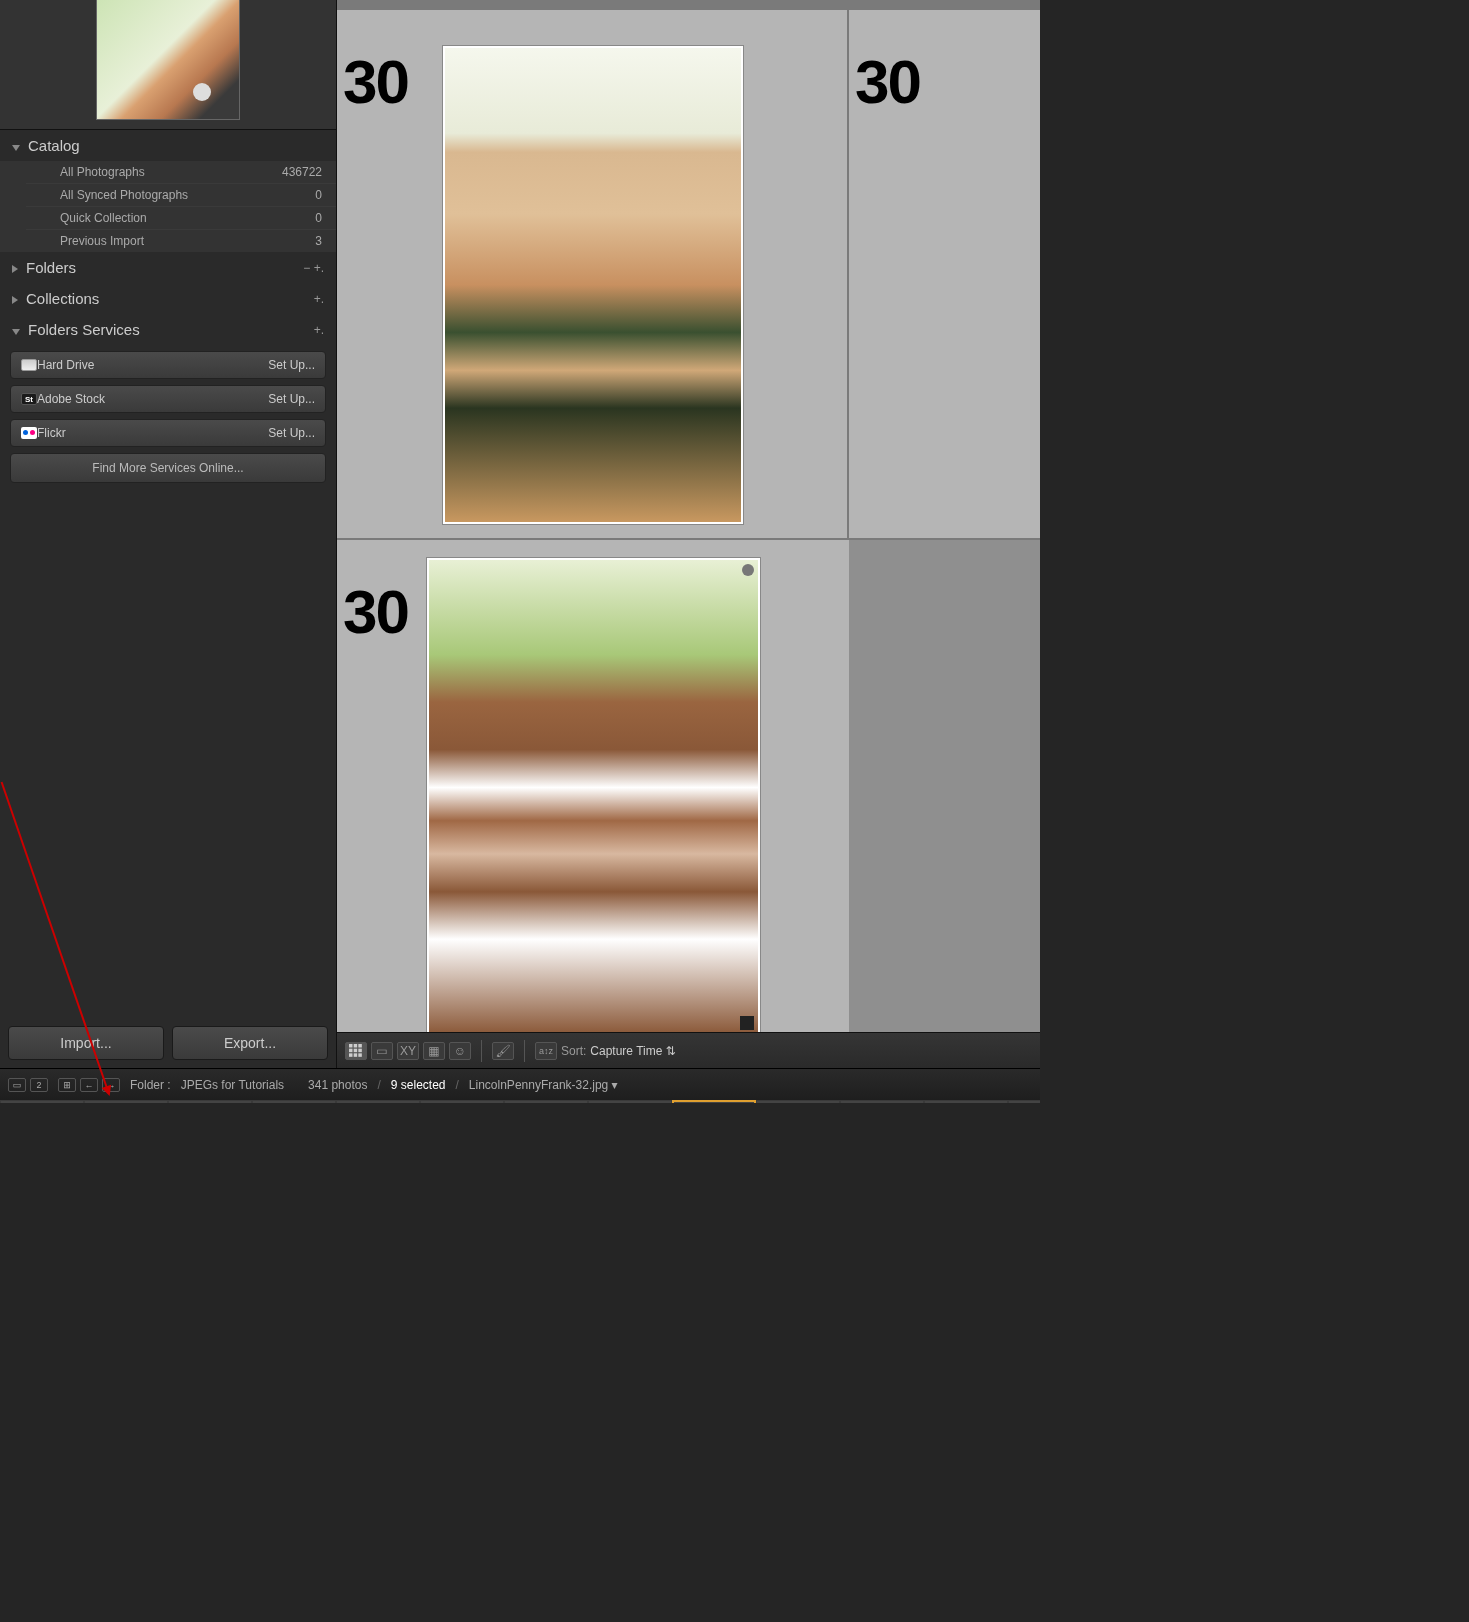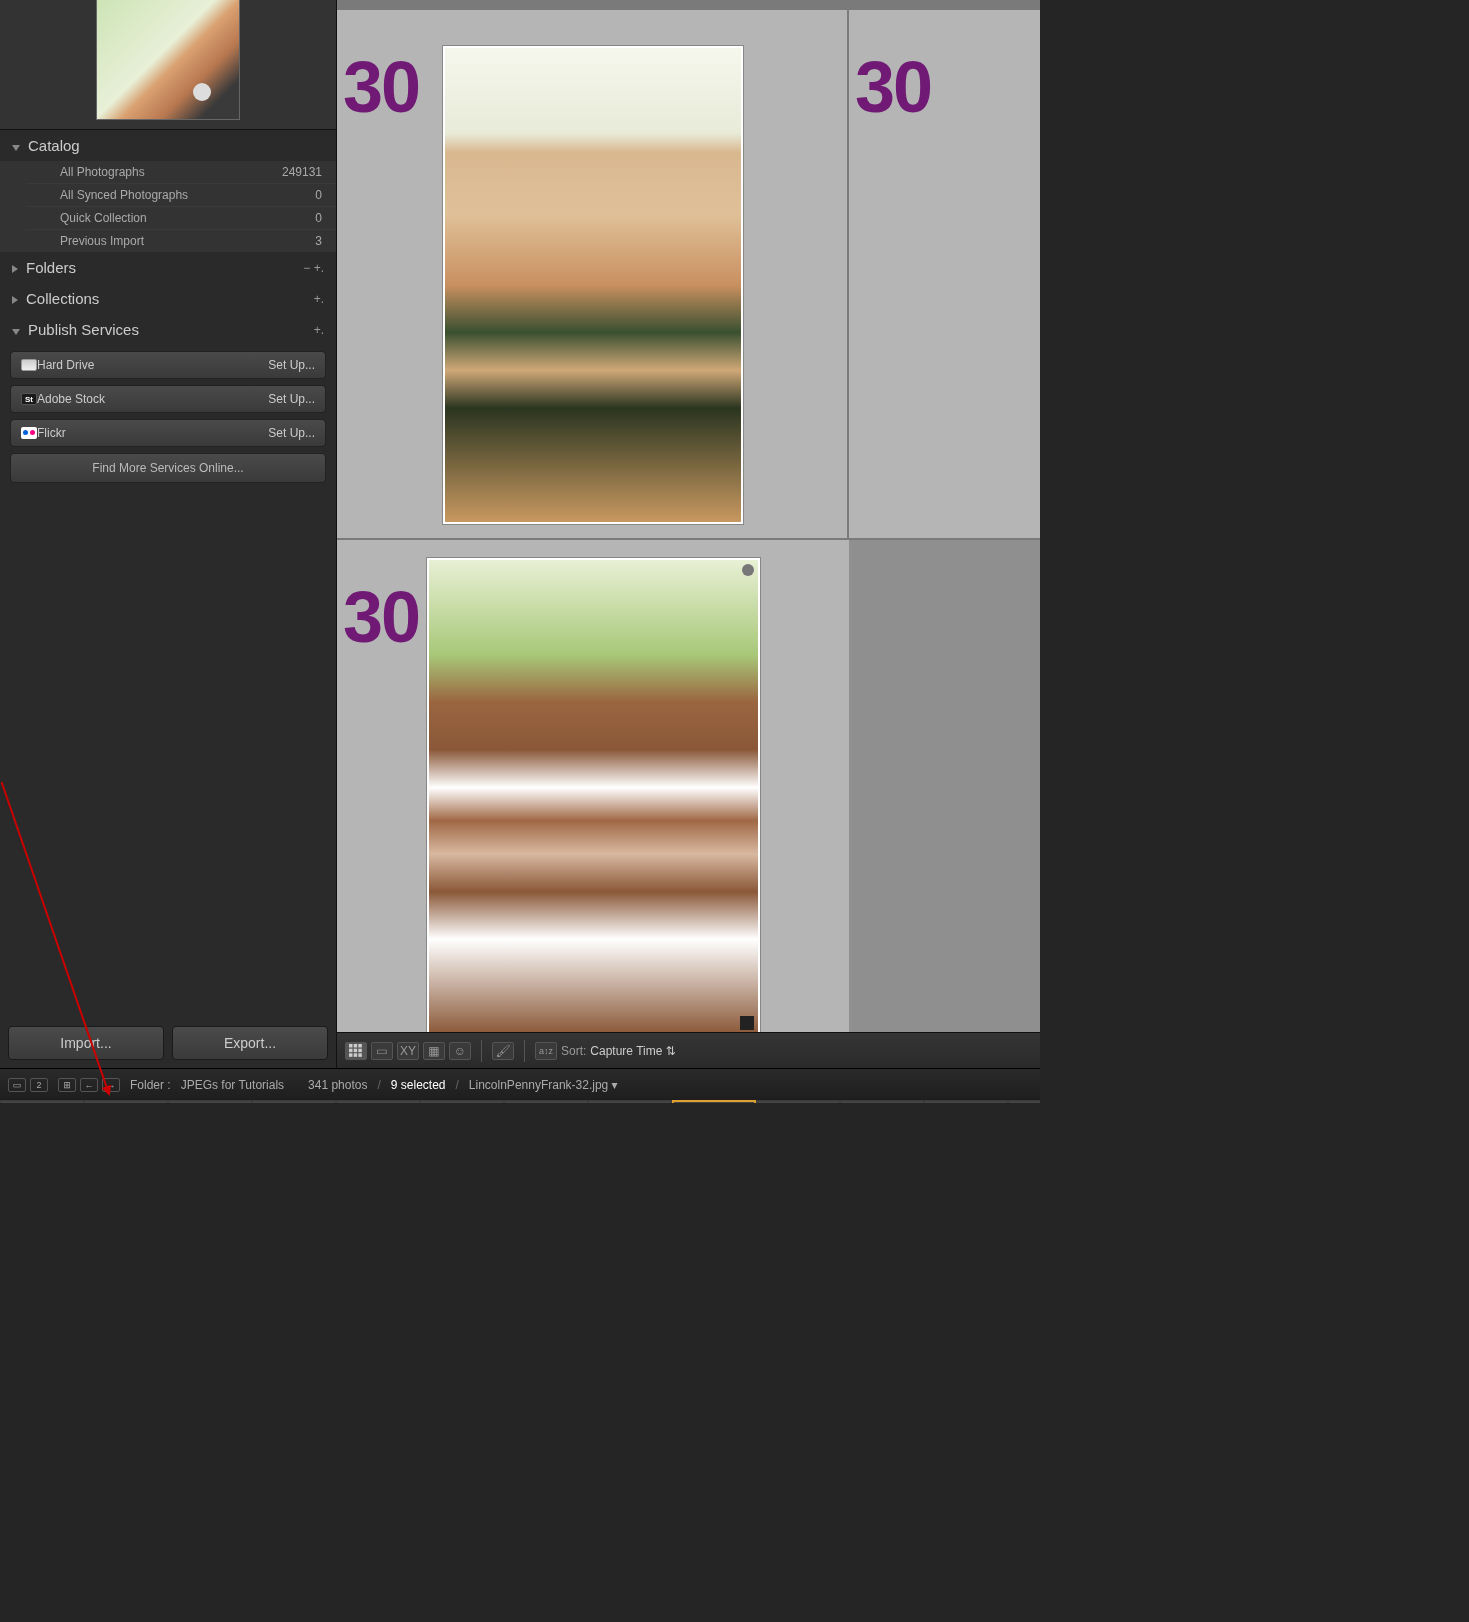--- a/index.html
+++ b/index.html
@@ -35,21 +35,21 @@
   .left-btns{display:flex;gap:8px;padding:8px;background:#2a2a2a;}
   .big-btn{flex:1;text-align:center;padding:8px 0;background:linear-gradient(#4a4a4a,#3a3a3a);border:1px solid #1a1a1a;border-radius:4px;cursor:pointer;color:#ccc;font-size:14px;}
   
   .main{flex:1;background:#8f8f8f;overflow:hidden;position:relative;}
   .grid-row{display:flex;border-bottom:2px solid #7a7a7a;}
   .cell{position:relative;background:#b5b5b5;border-right:2px solid #7a7a7a;height:528px;}
   .cell:last-child{border-right:none;}
   .cell.w1{width:512px;}
   .cell.w2{flex:1;}
   .row0{height:10px;background:#7a7a7a;}
-  .cell-num{position:absolute;left:6px;top:36px;font-size:72px;font-weight:bold;color:#701a75;letter-spacing:-2px;pointer-events:none;}
+  .cell-num{position:absolute;left:6px;top:36px;font-size:62px;font-weight:bold;color:#000000;letter-spacing:-2px;pointer-events:none;}
   .thumb{position:absolute;border:2px solid #fff;background:#ccc;box-shadow:0 0 0 1px #888;}
   .t1{left:106px;top:36px;width:300px;height:478px;background:linear-gradient(to bottom,#f5f7ed 0%,#e8ebd8 18%,#d9b890 22%,#e0c098 35%,#c89060 50%,#3a5030 60%,#d0a878 68%,#2a3520 76%,#c89860 100%);}
   .t3{left:90px;top:18px;width:333px;height:478px;background:linear-gradient(to bottom,#e8f0d5 0%,#a8c878 20%,#9a6540 30%,#8a5838 40%,#fff 48%,#a06845 55%,#d8b8a0 62%,#8a5838 70%,#fff 80%,#8a5838 100%);}
   .t3 .corn{position:absolute;right:4px;bottom:4px;width:14px;height:14px;background:#222;}
   .t3 .circ{position:absolute;right:4px;top:4px;width:12px;height:12px;border-radius:50%;background:#777;}
   
   .toolbar{height:36px;background:linear-gradient(#353535,#2a2a2a);border-top:1px solid #111;display:flex;align-items:center;padding:0 8px;gap:4px;color:#999;font-size:12px;}
   .tb-ico{width:22px;height:18px;border:1px solid #555;background:#3a3a3a;border-radius:2px;display:flex;align-items:center;justify-content:center;cursor:pointer;}
   .tb-ico.active{background:#555;}
   .tb-sep{width:1px;height:22px;background:#555;margin:0 6px;}
@@ -84,21 +84,21 @@
           <div class="tag-circle"></div>
         </div>
     </div>
 
     <div class="panel-head">
       <span><span class="tri down"></span><span>Catalog</span></span>
     </div>
     <div class="cat-list">
       <div class="cat-row">
           <span>All Photographs</span>
-          <span>249131</span>
+          <span>436722</span>
         </div>
       <div class="cat-row">
           <span>All Synced Photographs</span>
           <span>0</span>
         </div>
       <div class="cat-row">
           <span>Quick Collection</span>
           <span>0</span>
         </div>
       <div class="cat-row">
@@ -111,21 +111,21 @@
       <span><span class="tri right"></span><span>Folders</span></span>
       <span class="head-actions">− +.</span>
     </div>
 
     <div class="panel-head">
       <span><span class="tri right"></span><span>Collections</span></span>
       <span class="head-actions">+.</span>
     </div>
 
     <div class="panel-head">
-      <span><span class="tri down"></span><span>Publish Services</span></span>
+      <span><span class="tri down"></span><span>Folders Services</span></span>
       <span class="head-actions">+.</span>
     </div>
     <div class="services">
       <div class="srv-btn">
         <span class="srv-left">
             <span class="srv-ico ico-hd"></span>
             <span>Hard Drive</span>
           </span>
         <span>Set Up...</span>
       </div>

